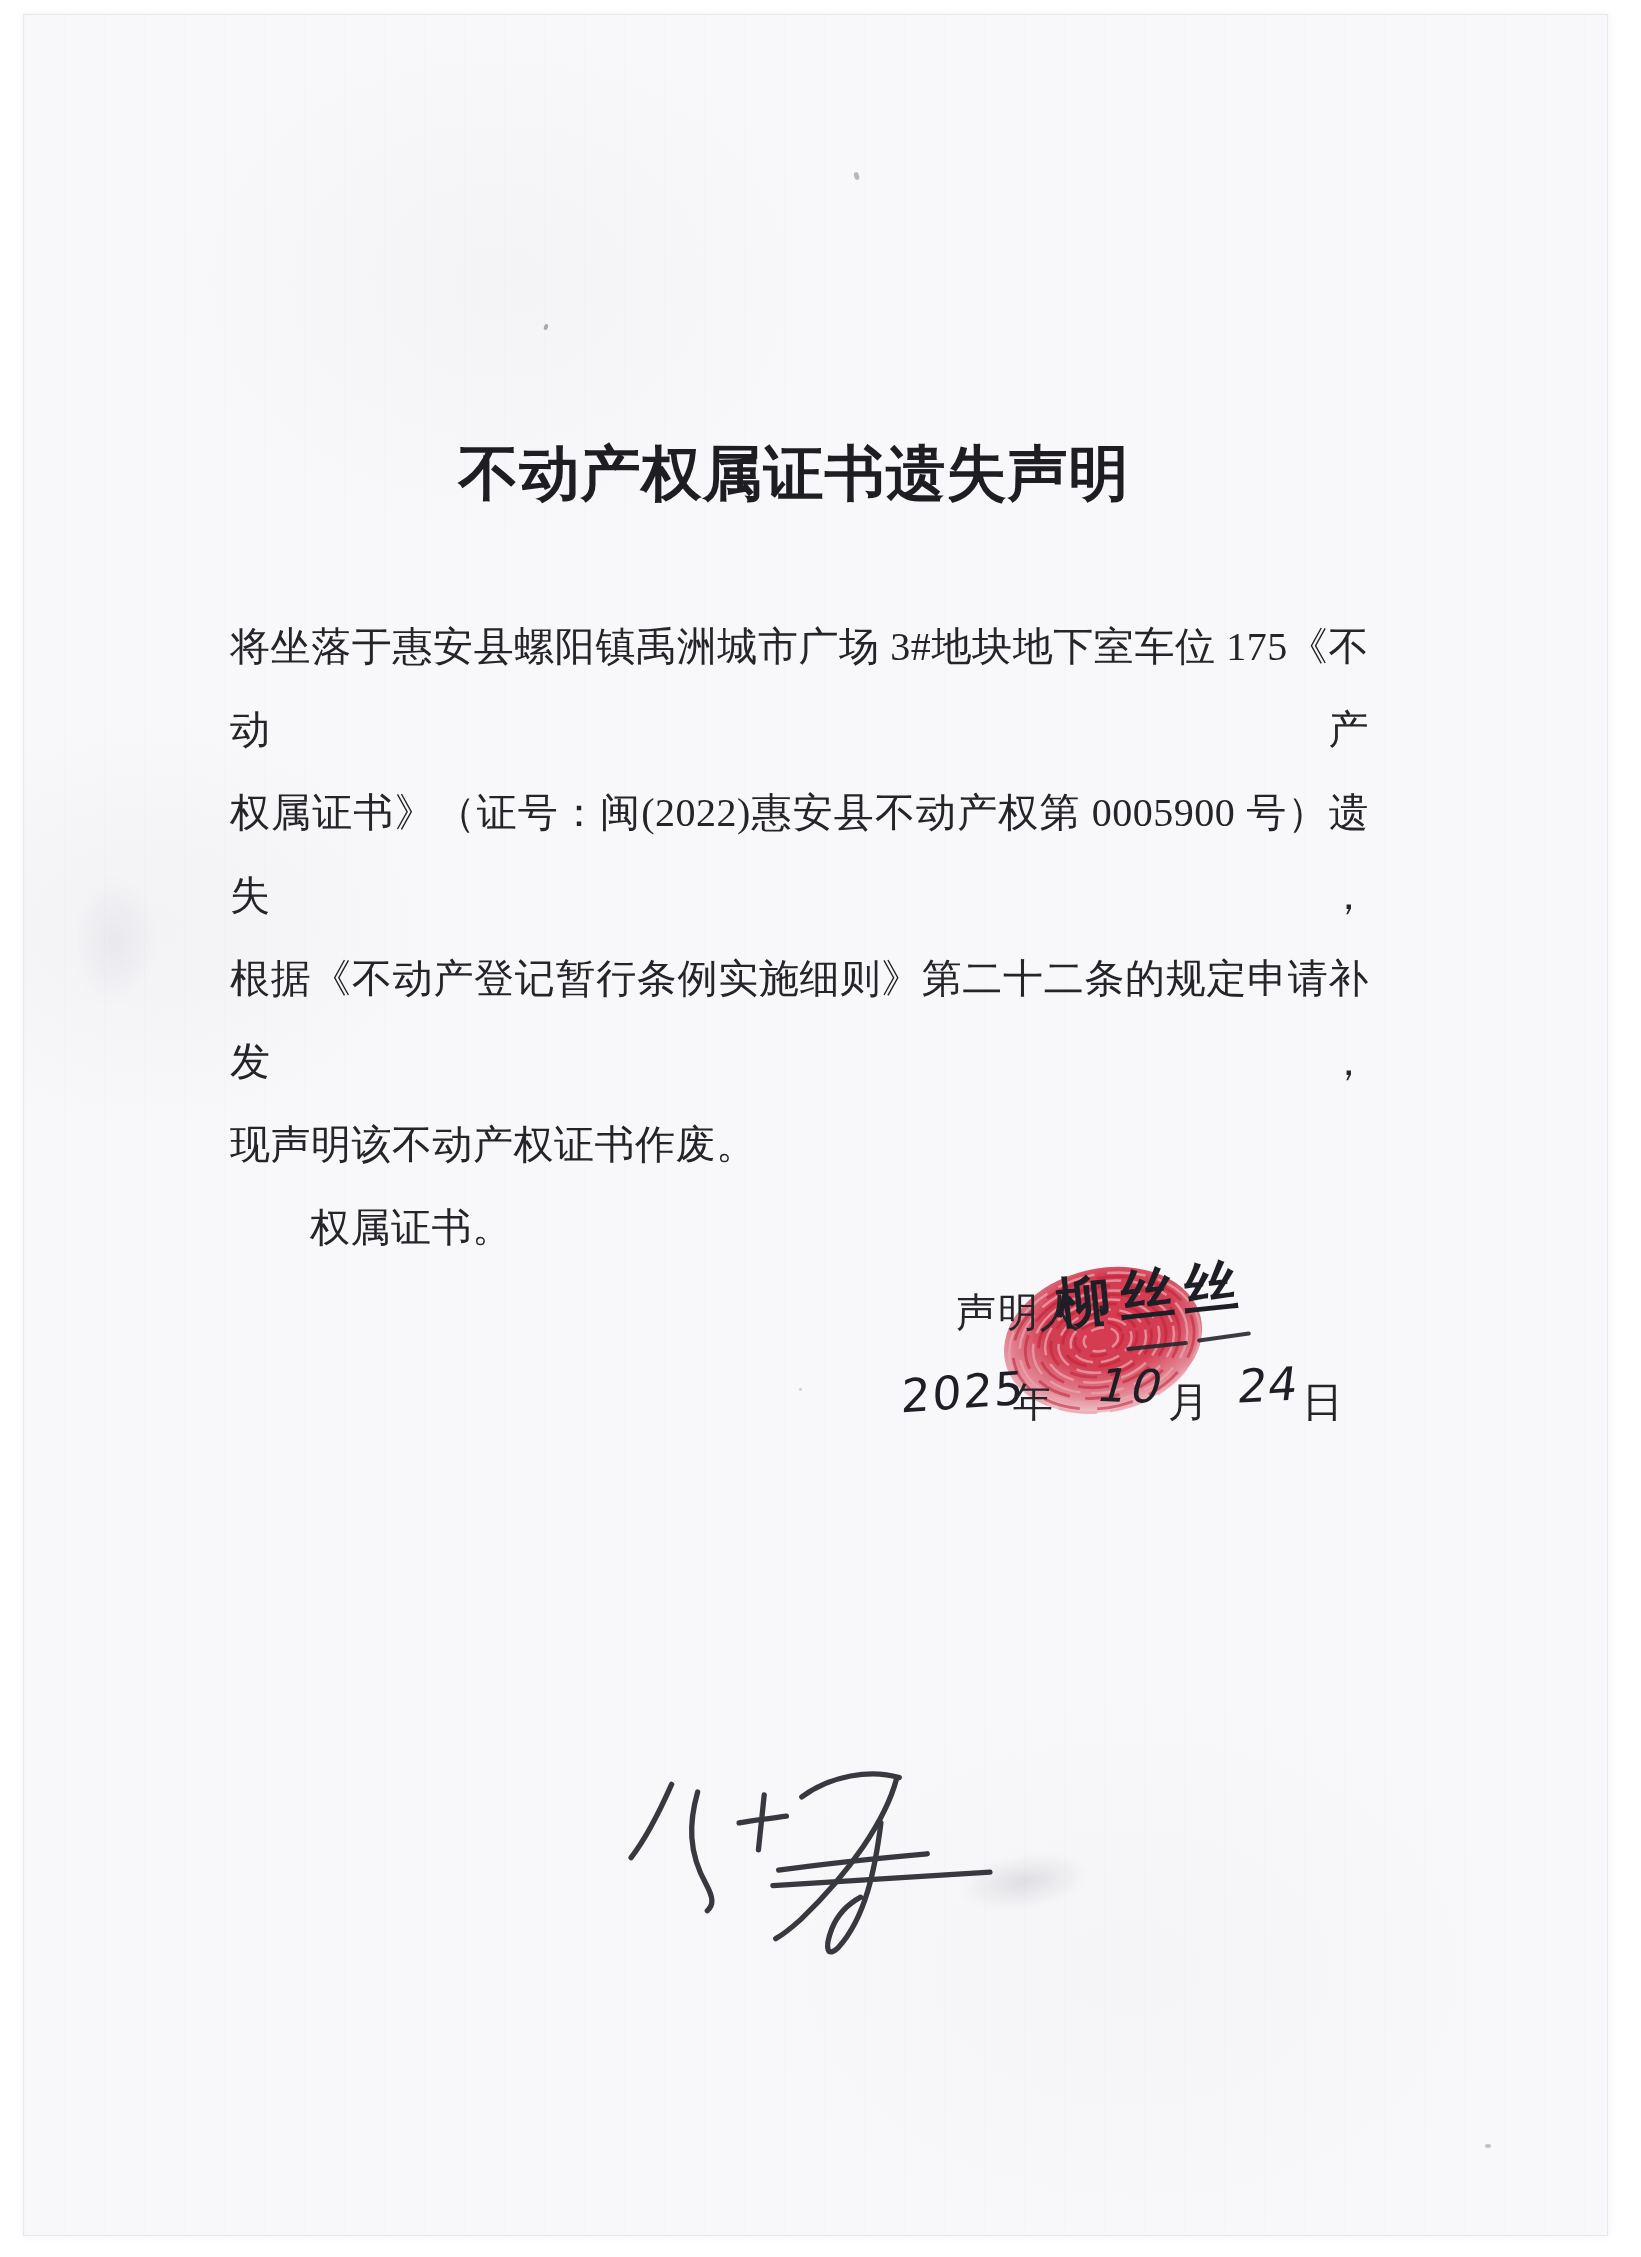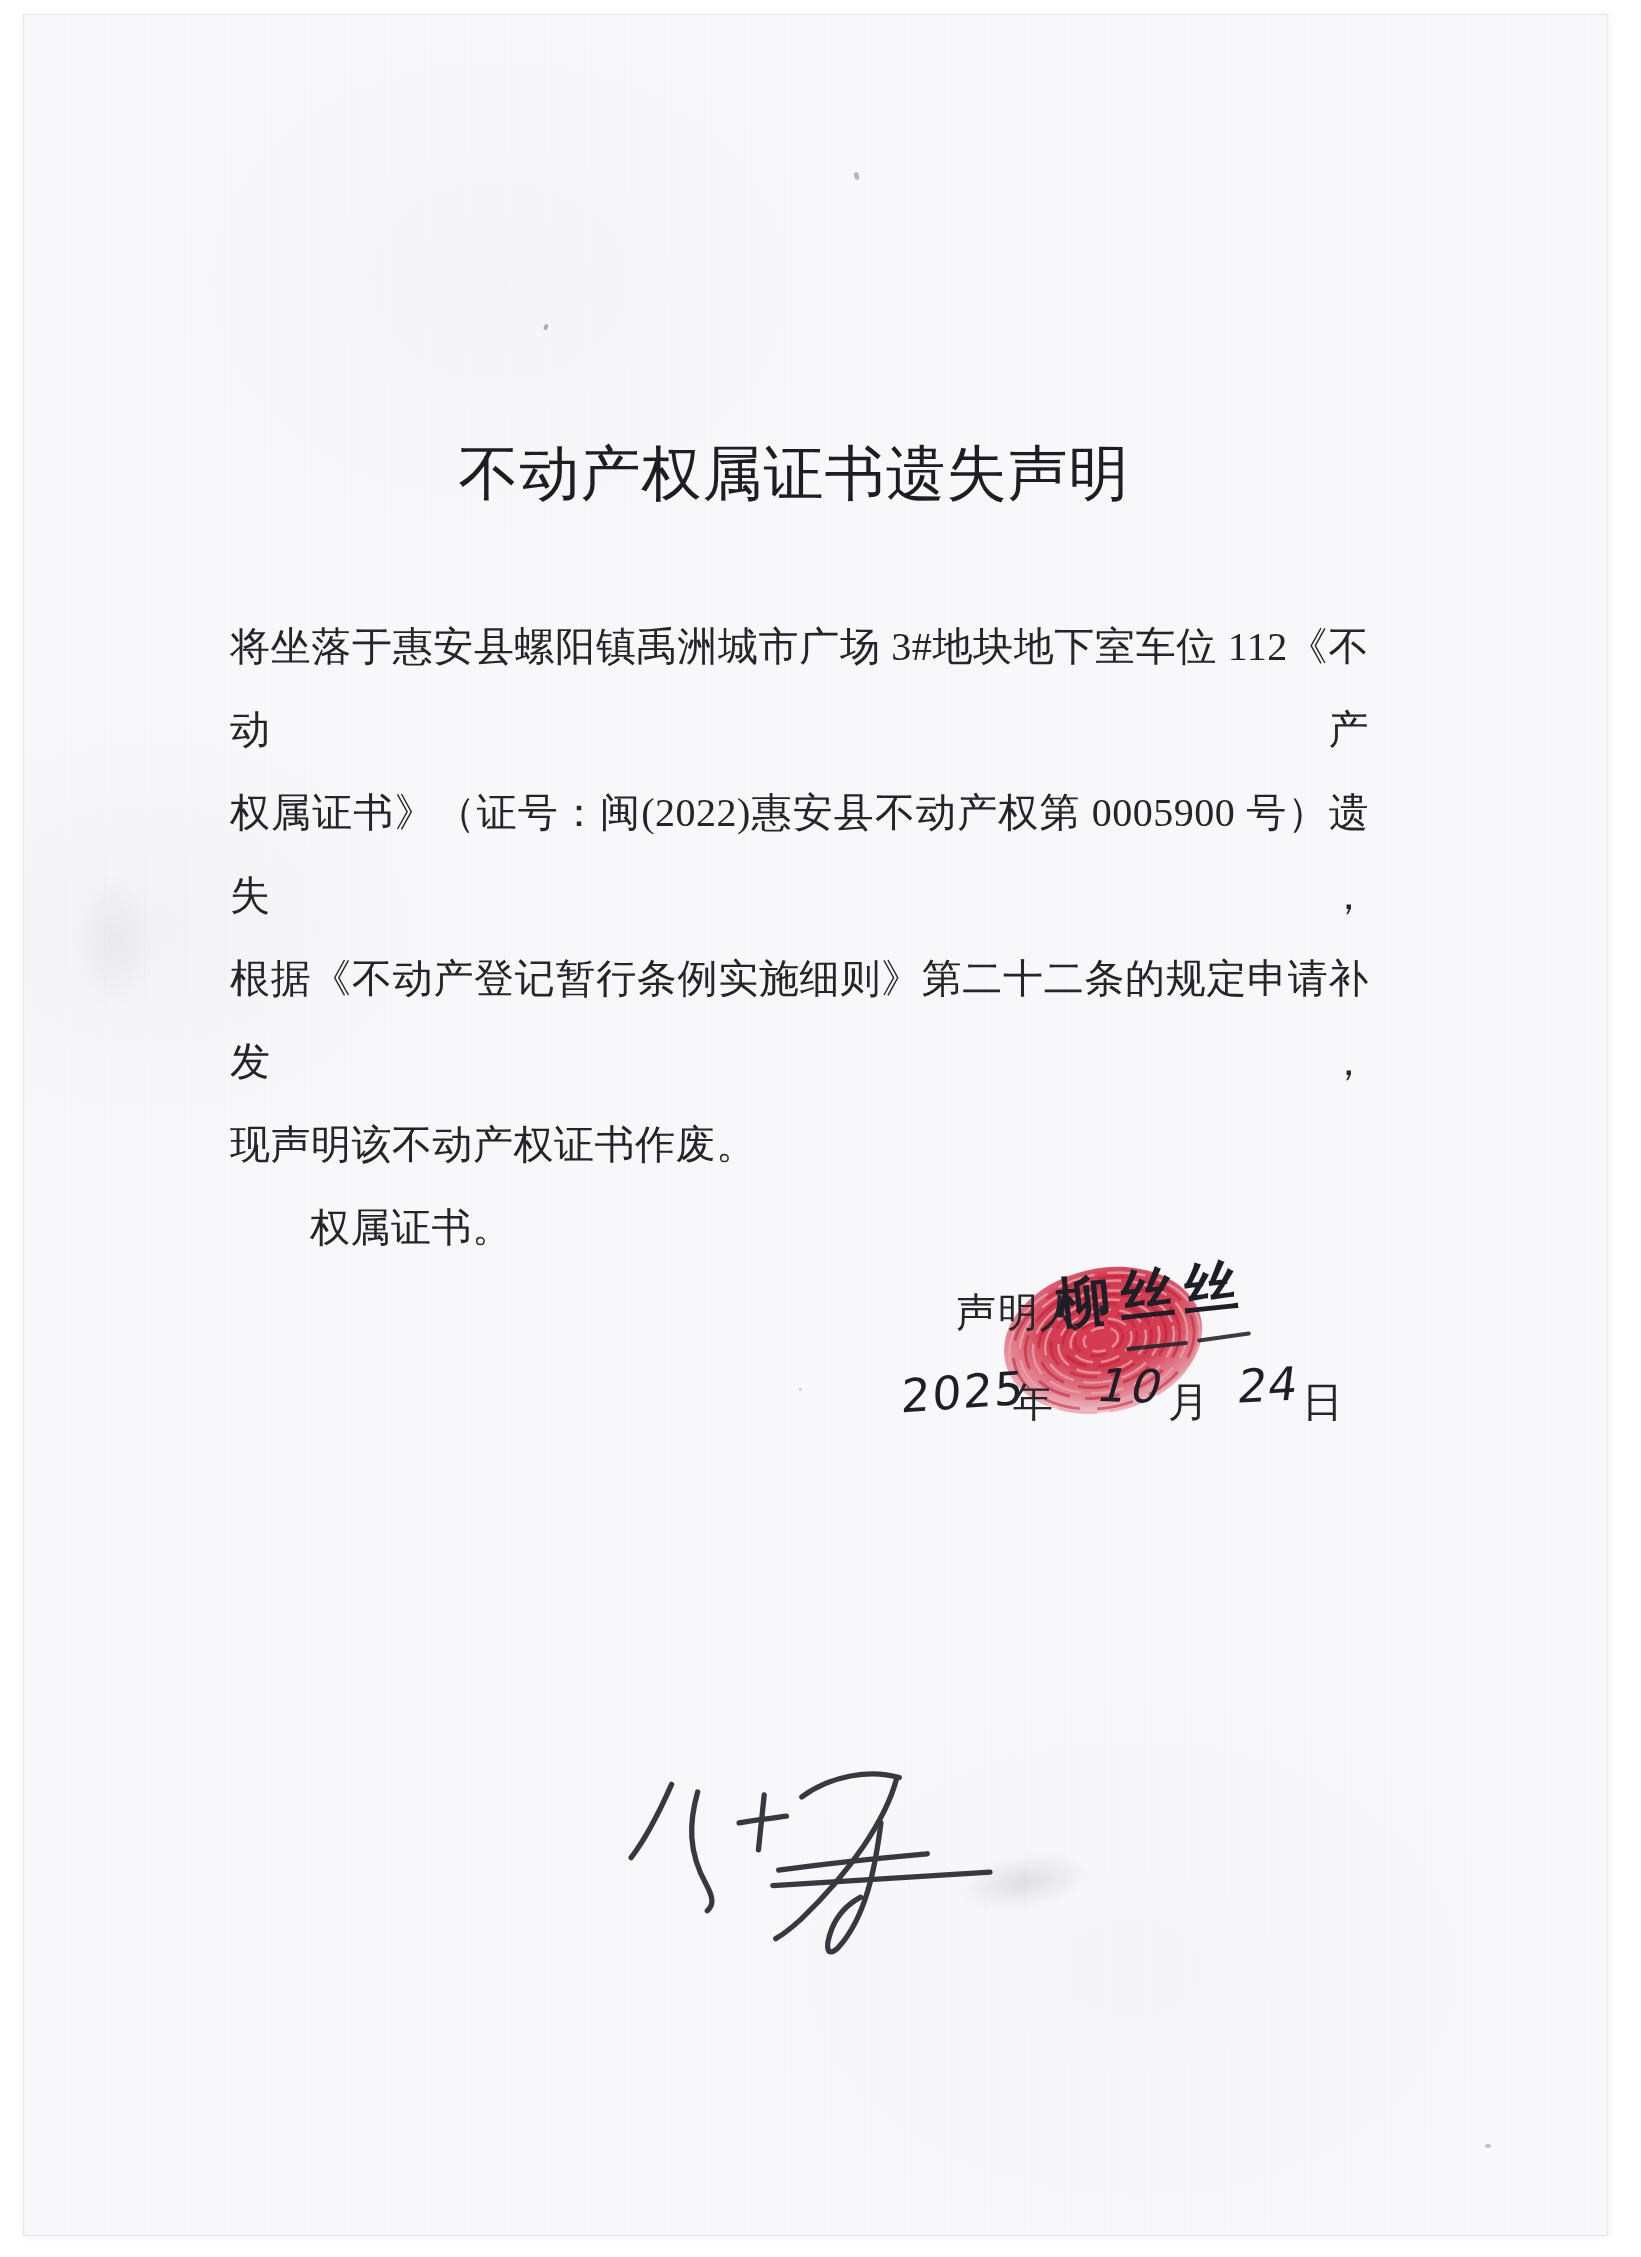--- a/index.html
+++ b/index.html
@@ -13,21 +13,21 @@
       radial-gradient(406px 290px at 8% 41%, rgba(120,120,145,0.045), rgba(120,120,145,0) 70%),
       radial-gradient(483px 367px at 30% 12%, rgba(130,130,155,0.03), rgba(130,130,155,0) 70%),
       radial-gradient(579px 406px at 70% 88%, rgba(130,130,155,0.025), rgba(130,130,155,0) 70%),
       repeating-linear-gradient(90deg, rgba(120,120,150,0.015) 0 1.9px, rgba(0,0,0,0) 1.9px 40px),
       #f8f8fa;
     border:1px solid #e7e7ec;
     box-shadow:0 0 6.8px rgba(60,60,80,0.08);
   }
   .title{
     position:absolute;left:0;right:53px;top:436px;margin:0;
-    text-align:center;font-size:60px;line-height:77px;font-weight:400;
+    text-align:center;font-size:60px;line-height:77px;font-weight:700;
     letter-spacing:1px;color:#1d1d22;
   }
   .body-block{
     position:absolute;left:230px;top:605px;width:1139px;
     font-size:40px;line-height:83px;color:#242429;letter-spacing:0.5px;
   }
   .line{white-space:nowrap;}
   .line.j{white-space:normal;text-align:justify;text-align-last:justify;}
   .line.indent{text-indent:80px;}
   .sig-label{
@@ -78,21 +78,21 @@
 
   <div class="smudge-left"></div>
   <div class="speck sp1"></div>
   <div class="speck sp2"></div>
   <div class="speck sp3"></div>
   <div class="speck sp4"></div>
 
   <h1 class="title">不动产权属证书遗失声明</h1>
 
   <div class="body-block">
-    <div class="line j">将坐落于惠安县螺阳镇禹洲城市广场 3#地块地下室车位 112《不动产</div>
+    <div class="line j">将坐落于惠安县螺阳镇禹洲城市广场 3#地块地下室车位 175《不动产</div>
     <div class="line j">权属证书》（证号：闽(2022)惠安县不动产权第 0005900 号）遗失，</div>
     <div class="line j">根据《不动产登记暂行条例实施细则》第二十二条的规定申请补发，</div>
     <div class="line">现声明该不动产权证书作废。</div>
     <div class="line indent">权属证书。</div>
   </div>
 
   <svg class="fingerprint" viewBox="0 0 228 170" aria-hidden="true">
     <defs>
       <radialGradient id="fpg" cx="0.55" cy="0.38" r="0.72">
         <stop offset="0%" stop-color="#d5324a" stop-opacity="0.96"></stop>

